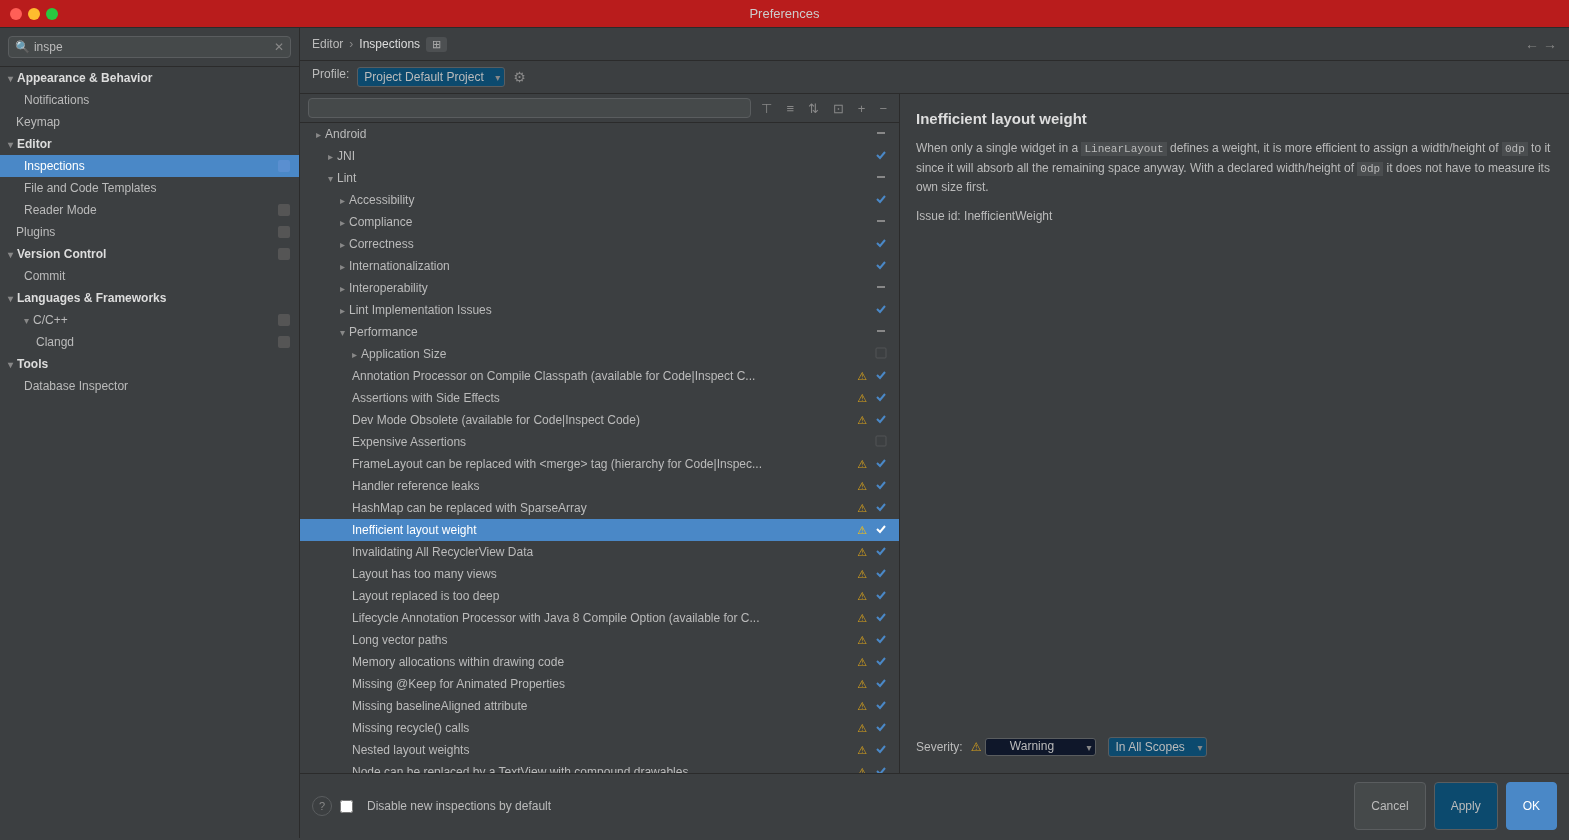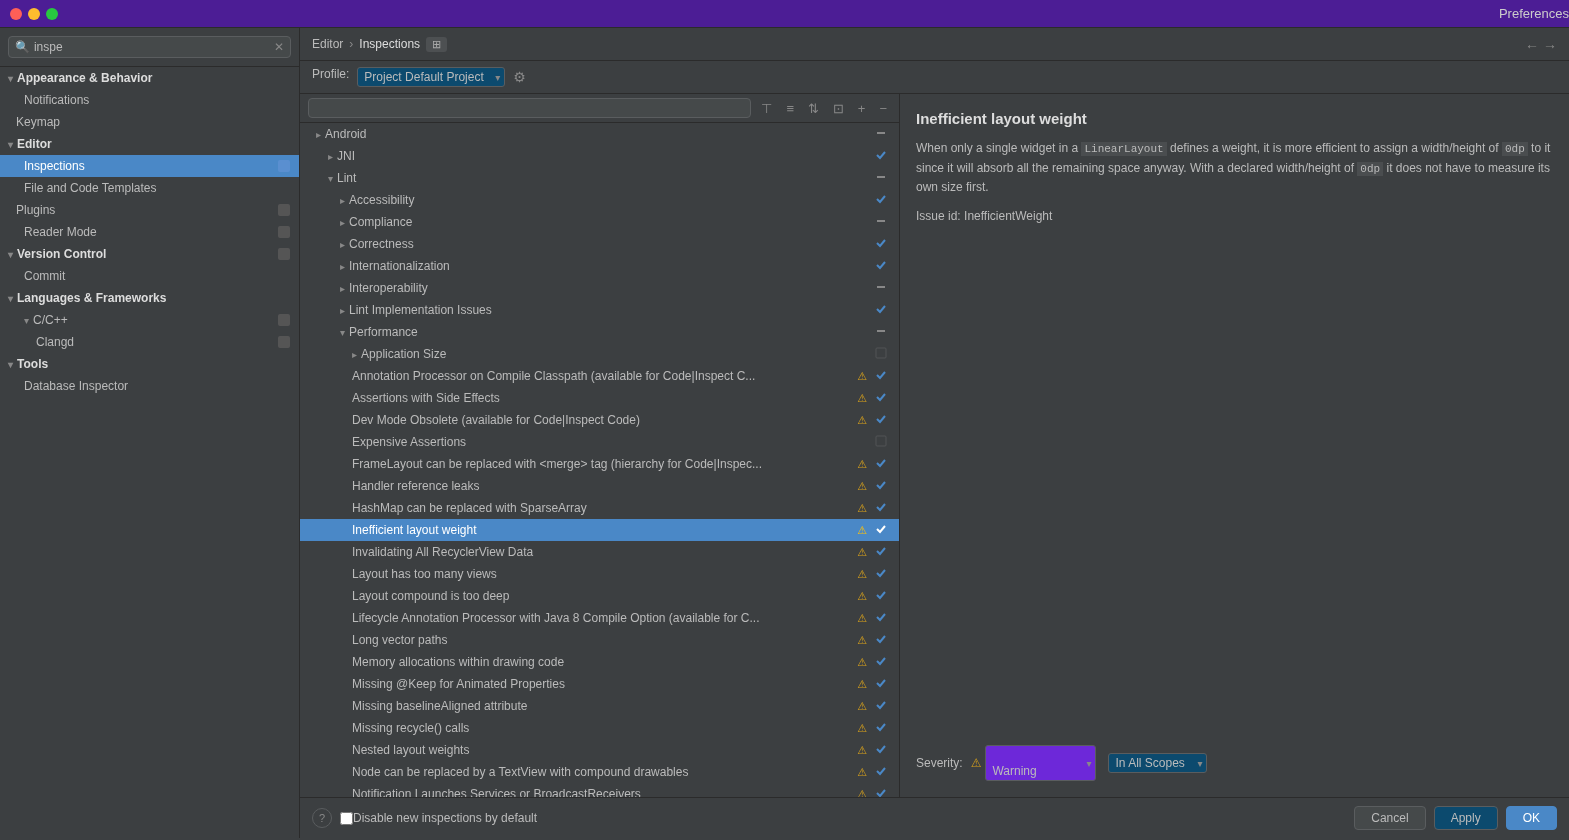--- a/index.html
+++ b/index.html
@@ -6,22 +6,22 @@
     body {
       font-family: -apple-system, BlinkMacSystemFont, 'Segoe UI', sans-serif;
       font-size: 12px;
       background: #3c3f41;
       color: #bbb;
       width: 1569px;
       height: 840px;
       overflow: hidden;
     }
     .title-bar {
-      background: #4c1d95;
-      text-align: right;
+      background: #b91c1c;
+      text-align: center;
       padding: 6px 0;
       font-size: 13px;
       color: #ccc;
       border-bottom: 1px solid #2b2b2b;
       position: relative;
     }
     .traffic-lights {
       position: absolute;
       left: 10px;
       top: 50%;
@@ -281,28 +281,29 @@
       margin-top: auto;
       padding-top: 16px;
     }
     .severity-label { color: #bbb; }
     .severity-select-wrap {
       position: relative;
       display: inline-flex;
       align-items: center;
     }
     .severity-select {
-      background: #6d28d9;
+      background: #0f172a;
       border: 1px solid #5a5d5f;
       color: #bbb;
-      padding: 18px 24px 2px 6px;
+      padding: 0 24px 2px 6px;
       border-radius: 3px;
       font-size: 12px;
       cursor: pointer;
       appearance: none;
+      text-align: center;
       -webkit-appearance: none;
     }
     .warn-badge { color: #d9a21b; margin-right: 4px; }
 
     
     .footer {
       padding: 8px 12px;
       border-top: 1px solid #2b2b2b;
       display: flex;
       align-items: center;
@@ -314,26 +315,26 @@
       align-items: center;
       gap: 8px;
     }
     .footer-right {
       display: flex;
       gap: 8px;
     }
     .checkbox-label {
       display: flex;
       align-items: center;
-      gap: 0;
+      gap: 14px;
       color: #bbb;
       font-size: 12px;
     }
     .btn {
-      padding: 4px 16px;
+      padding: 16px 16px;
       border-radius: 4px;
       border: 1px solid #5a5d5f;
       cursor: pointer;
       font-size: 12px;
     }
     .btn-default {
       background: #45494a;
       color: #bbb;
     }
     .btn-primary {
@@ -401,30 +402,30 @@
       <span>Inspections</span>
       <span class="sidebar-badge">
         <svg width="12" height="12" viewBox="0 0 12 12">
             <rect x="0" y="0" width="12" height="12" rx="2" fill="#5a8fd0"></rect>
           </svg>
       </span>
     </div>
     <div class="sidebar-item sub">
       <span>File and Code Templates</span>
     </div>
-    <div class="sidebar-item">
-      <span>Plugins</span>
+    <div class="sidebar-item sub">
+      <span>Reader Mode</span>
       <span class="sidebar-badge">
         <svg width="12" height="12" viewBox="0 0 12 12">
             <rect x="0" y="0" width="12" height="12" rx="2" fill="#555"></rect>
           </svg>
       </span>
     </div>
-    <div class="sidebar-item sub">
-      <span>Reader Mode</span>
+    <div class="sidebar-item">
+      <span>Plugins</span>
       <span class="sidebar-badge">
         <svg width="12" height="12" viewBox="0 0 12 12">
             <rect x="0" y="0" width="12" height="12" rx="2" fill="#555"></rect>
           </svg>
       </span>
     </div>
     <div class="sidebar-item section-header">
       <span class="chevron">▾</span>
       <span>Version Control</span>
       <span class="sidebar-badge">
@@ -679,21 +680,21 @@
 
           <div class="tree-row indent4">
             <span class="row-label">Layout has too many views</span>
             <span class="warn-icon">⚠</span>
             <span class="check-cell"><svg width="12" height="12" viewBox="0 0 12 12">
                   <polyline points="2,6 5,9 10,3" fill="none" stroke="#4a88c7" stroke-width="2"></polyline>
                 </svg></span>
           </div>
 
           <div class="tree-row indent4">
-            <span class="row-label">Layout compound is too deep</span>
+            <span class="row-label">Layout replaced is too deep</span>
             <span class="warn-icon">⚠</span>
             <span class="check-cell"><svg width="12" height="12" viewBox="0 0 12 12">
                   <polyline points="2,6 5,9 10,3" fill="none" stroke="#4a88c7" stroke-width="2"></polyline>
                 </svg></span>
           </div>
 
           <div class="tree-row indent4">
             <span class="row-label">Lifecycle Annotation Processor with Java 8 Compile Option <span class="avail">(available for C...</span></span>
             <span class="warn-icon">⚠</span>
             <span class="check-cell"><svg width="12" height="12" viewBox="0 0 12 12">

